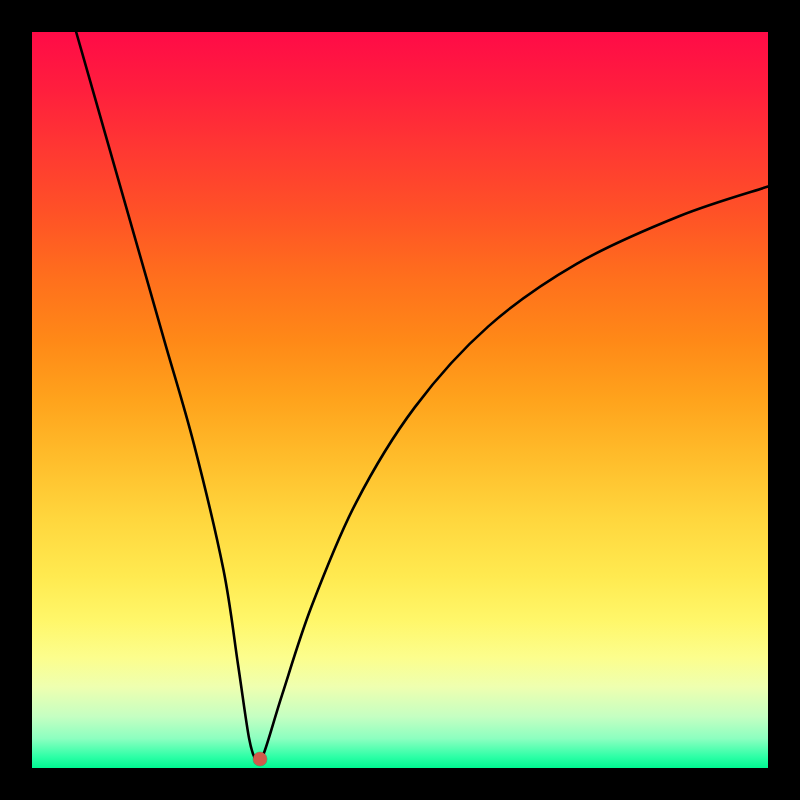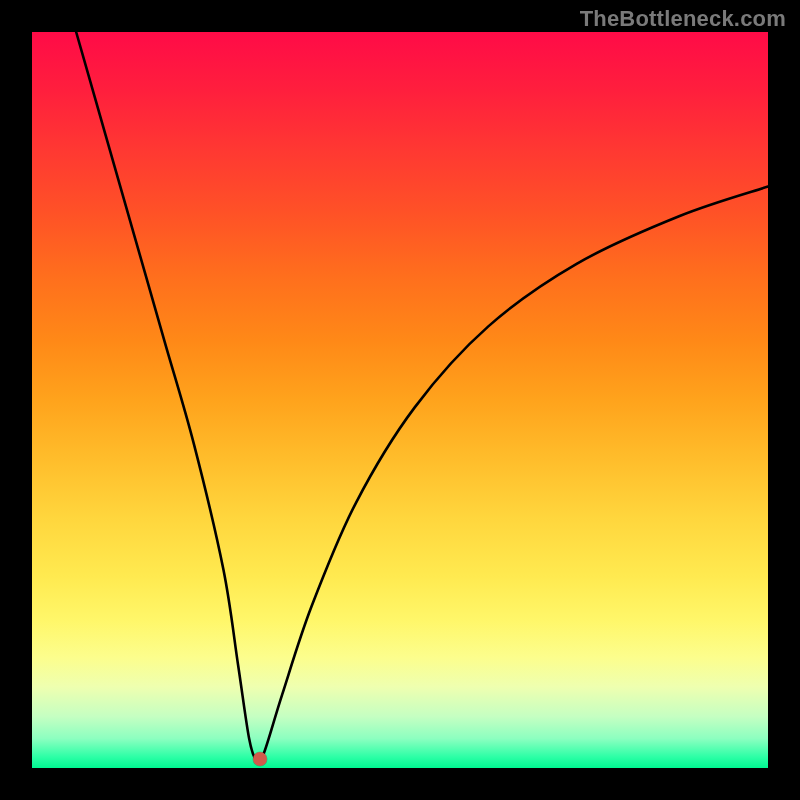--- a/index.html
+++ b/index.html
@@ -69,21 +69,20 @@
     font-weight: 600;
     color: #7a7a7a;
     letter-spacing: 0.2px;
     user-select: none;
   }
 </style>
 </head>
 <body>
 <div class="wrap">
 
-  <div class="watermark">TheBottleneck.com</div>
 
   <div class="plot">
     <svg class="curve" viewBox="0 0 736 736" preserveAspectRatio="none">
       <path id="curve-path" d="M 44.16 0 C 49.06666666666666 17.17333333333333 63.786666666666676 68.6933333333333 73.60000000000001 103.03999999999996 C 83.41333333333334 137.38666666666663 93.22666666666667 171.73333333333338 103.04 206.08000000000004 C 112.85333333333334 240.4266666666667 122.66666666666666 274.7733333333333 132.48 309.12 C 142.29333333333332 343.4666666666667 152.10666666666665 374.1333333333334 161.92 412.16 C 171.73333333333332 450.18666666666667 184 500.47999999999996 191.36 537.28 C 198.72000000000003 574.0799999999999 201.7866666666667 604.7466666666667 206.08 632.96 C 210.37333333333333 661.1733333333334 214.0533333333333 690.6133333333332 217.11999999999998 706.56 C 220.18666666666664 722.5066666666667 222.02666666666664 726.1866666666666 224.48 728.64 C 226.93333333333334 731.0933333333334 227.54666666666668 732.3199999999999 231.84 721.28 C 236.13333333333333 710.24 242.26666666666668 686.9333333333333 250.24 662.4 C 258.21333333333337 637.8666666666667 267.41333333333336 605.9733333333334 279.68 574.08 C 291.94666666666666 542.1866666666667 306.66666666666663 504.16 323.84 471.04 C 341.0133333333333 437.92 360.64000000000004 404.8 382.72 375.36 C 404.8 345.92 429.3333333333333 318.32000000000005 456.32 294.40000000000003 C 483.3066666666667 270.48 512.7466666666667 250.23999999999998 544.64 231.83999999999997 C 576.5333333333333 213.43999999999997 615.7866666666666 196.88 647.68 184 C 679.5733333333333 171.12 721.28 159.4666666666666 736 154.55999999999995" fill="none" stroke="#000" stroke-width="2.6" stroke-linecap="round" stroke-linejoin="round"></path>
     </svg>
     <div class="dot" id="marker-dot" style="left: 228.16px; top: 727.168px; background: rgb(208, 90, 75);"></div>
   </div>
 
 </div>
 

